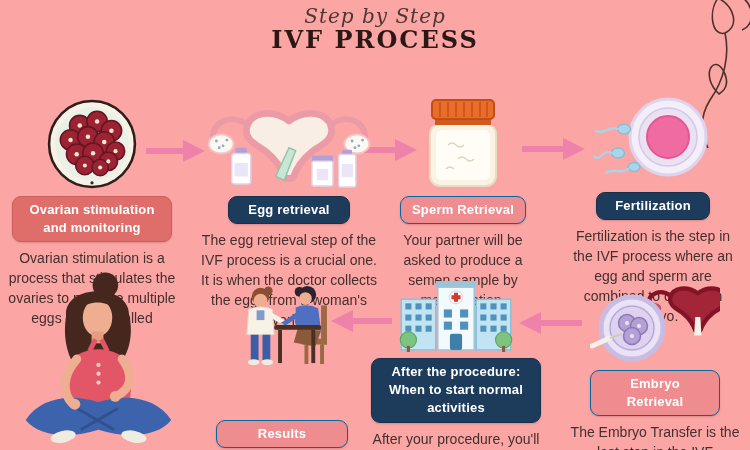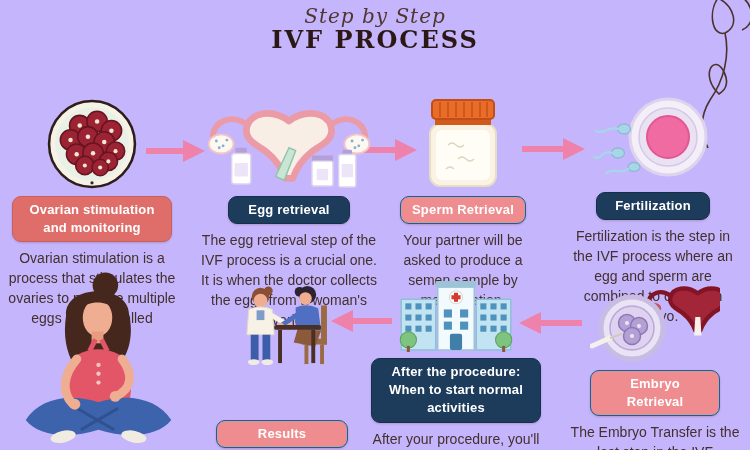--- a/index.html
+++ b/index.html
@@ -1,18 +1,18 @@
 <!DOCTYPE html>
 <html><head>
 <meta charset="utf-8">
 <style>
   html,body{margin:0;padding:0;}
   #canvas{
     position:relative;width:750px;height:450px;overflow:hidden;
-    background:#c4b5fd;font-family:"Liberation Sans",sans-serif;
+    background:#fca5a5;font-family:"Liberation Sans",sans-serif;
   }
   .header{position:absolute;top:6px;left:0;right:0;text-align:center;}
   .eyebrow{
     font-family:"DejaVu Serif",serif;font-style:italic;font-size:20px;
     color:#4e372f;letter-spacing:1px;line-height:1;
   }
   .title{
     font-family:"DejaVu Serif",serif;font-weight:bold;font-size:24px;
     color:#2b1713;letter-spacing:2px;line-height:1.05;margin-top:1px;
   }

